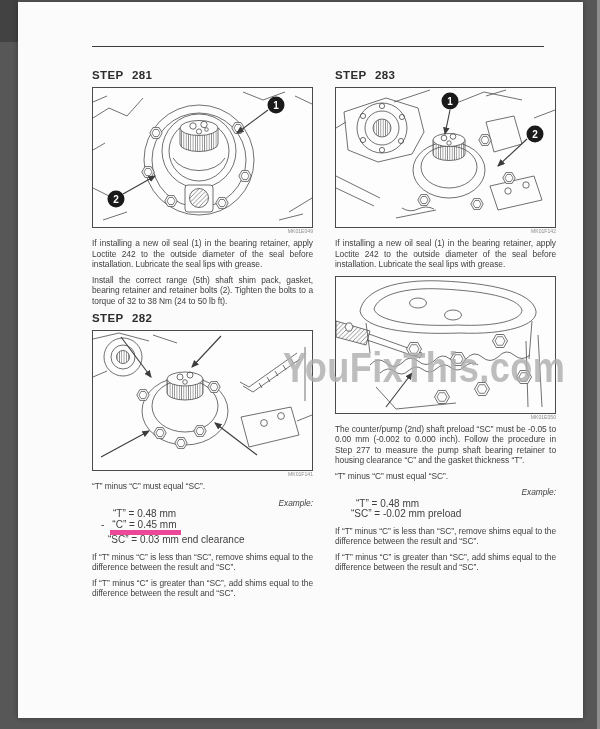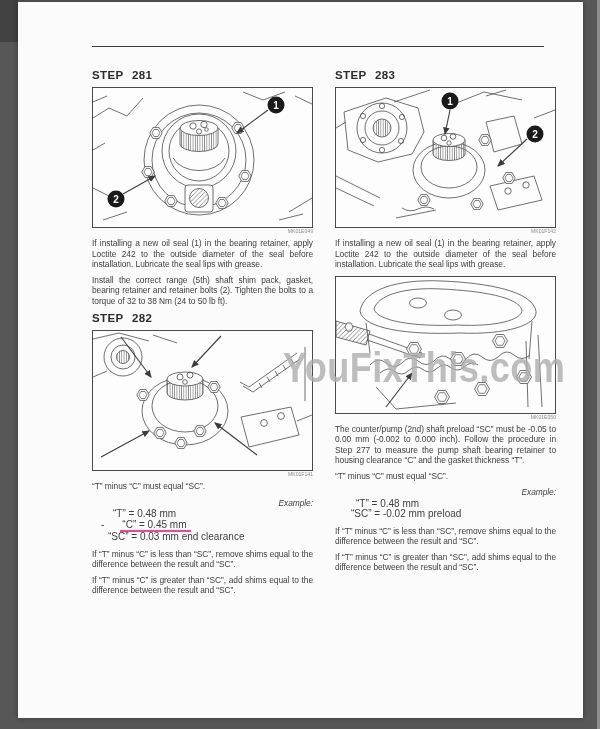--- a/index.html
+++ b/index.html
@@ -37,21 +37,21 @@
   .body {
     font-size:8.4px; line-height:10.5px; margin:0 0 5px; text-align:justify;
     letter-spacing:-.05px;
   }
   .rule-line { margin-bottom:6px; }
   .ex-label { margin-bottom:1px; text-align:right;font-style:italic; }
   .example { font-size:10px; line-height:10.6px; margin-bottom:6px; }
   .ex-l1 { padding-left:21px; }
   .ex-l2 { padding-left:9px; }
   .ex-minus { display:inline-block; }
-  .ex-sub { display:inline-block; border-bottom:2px solid #ec4899; padding:0 4px 0 2px; margin-left:16px; }
+  .ex-sub { display:inline-block; border-bottom:5px solid #ec4899; padding:0 4px 0 2px; margin-left:6px; }
   .ex-l3 { padding-left:16px; }
   .watermark {
     position:absolute; left:265px; top:342px; z-index:5;
     font-size:42px; font-weight:bold; letter-spacing:.5px; white-space:nowrap;
     color:rgba(172,172,172,.8);
     transform:scaleX(.86); transform-origin:left center;
     pointer-events:none;
   }
   
   .ln { stroke:#4d4d4d; fill:none; stroke-width:.8; }

